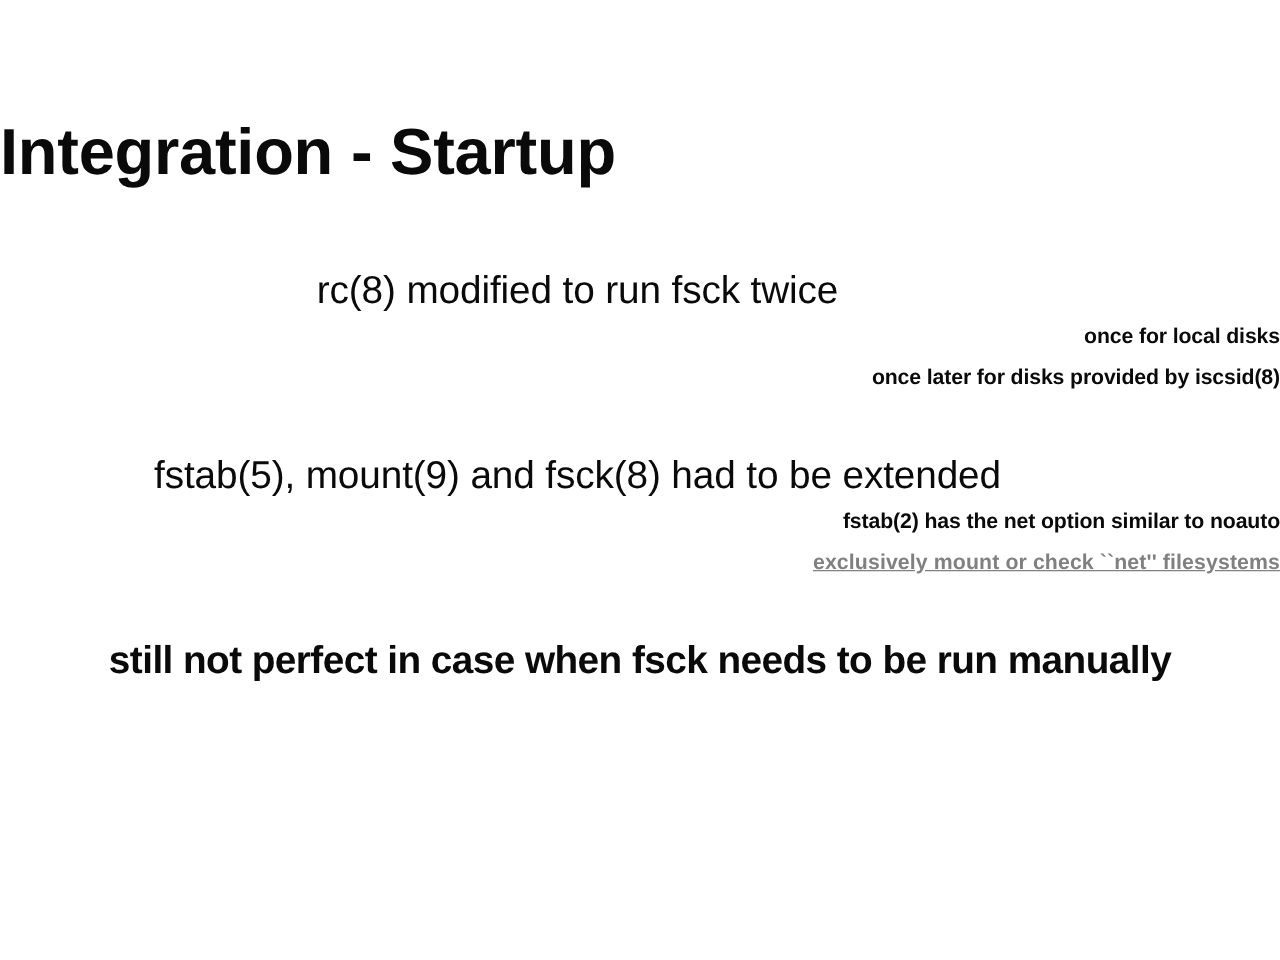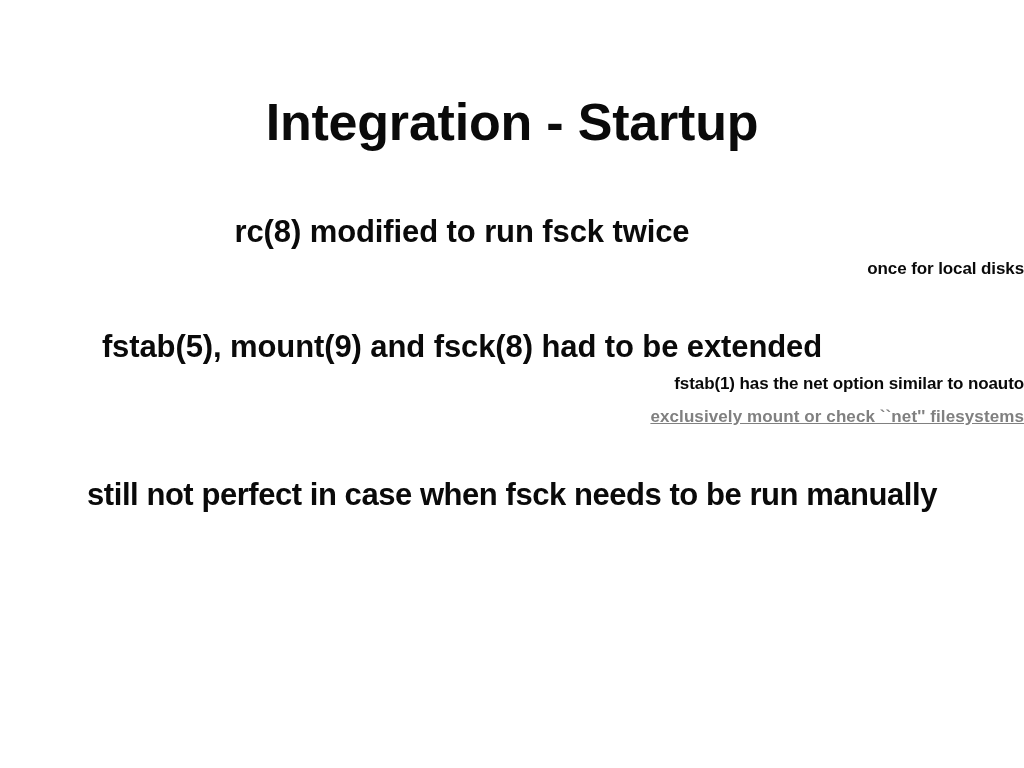--- a/index.html
+++ b/index.html
@@ -21,21 +21,21 @@
     height: 768px;
     background: #ffffff;
     box-sizing: border-box;
   }
 
   .slide-title {
     position: absolute;
     left: 0;
     top: 92px;
     width: 1024px;
-    text-align: center;
+    text-align: left;
     font-size: 52px;
     font-weight: 700;
     line-height: 60px;
     letter-spacing: -0.2px;
     color: #0a0a0a;
     white-space: nowrap;
   }
 
   .body-area {
     position: absolute;
@@ -51,21 +51,21 @@
   }
 
   .block-gap {
     height: 42px;
   }
 
   .line-main {
     display: block;
     width: 924px;
     font-size: 31px;
-    font-weight: 700;
+    font-weight: 400;
     line-height: 40px;
     color: #0a0a0a;
     white-space: nowrap;
     letter-spacing: -0.1px;
   }
 
   .line-sub {
     display: block;
     width: 1024px;
     text-align: right;
@@ -100,27 +100,28 @@
 
 <div class="slide">
 
   <div class="slide-title">Integration - Startup</div>
 
   <div class="body-area">
 
     <div class="block">
       <span class="line-main">rc(8) modified to run fsck twice</span>
       <span class="line-sub">once for local disks</span>
+      <span class="line-sub">once later for disks provided by iscsid(8)</span>
     </div>
 
     <div class="block-gap"></div>
 
     <div class="block">
       <span class="line-main">fstab(5), mount(9) and fsck(8) had to be extended</span>
-      <span class="line-sub">fstab(1) has the net option similar to noauto</span>
+      <span class="line-sub">fstab(2) has the net option similar to noauto</span>
       <span class="line-sub muted">exclusively mount or check  ``net'' filesystems</span>
     </div>
 
     <div class="block-gap"></div>
 
     <div class="block">
       <span class="line-wide">still not perfect in case when fsck needs to be run manually</span>
     </div>
 
   </div>

